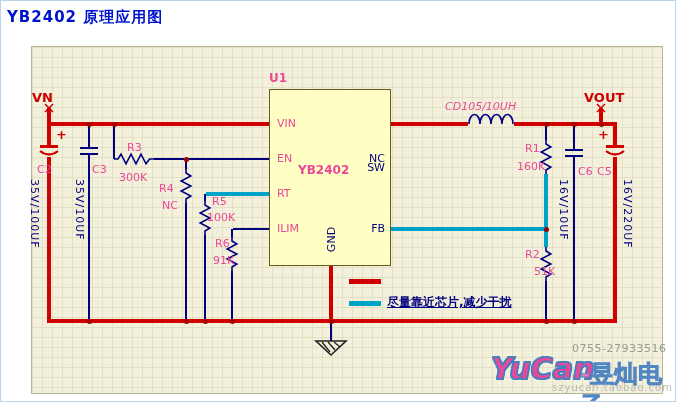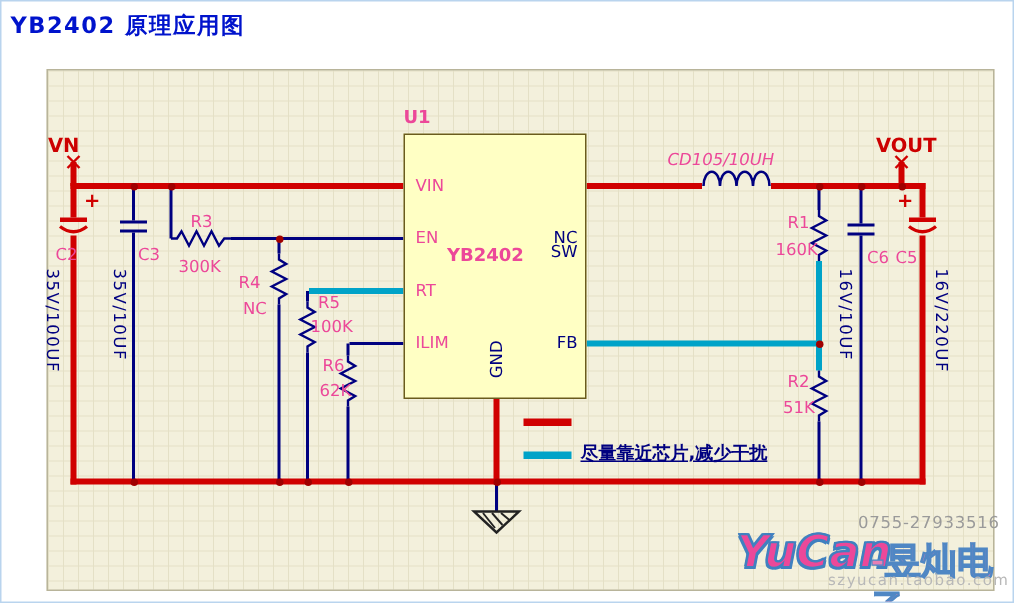--- a/index.html
+++ b/index.html
@@ -120,33 +120,33 @@
   <svg style="left:198px;top:200px;" width="12" height="34">
     <polyline points="6,0 6,4 10.8,7 1.2,12 10.8,17 1.2,22 10.8,27 6,30 6,34" fill="none" stroke="#000080" stroke-width="1.6"></polyline>
   </svg>
   <div class="lab" style="left:211px;top:194px;">R5</div>
   <div class="lab" style="left:206px;top:210px;">100K</div>
 
   <svg style="left:225px;top:236px;" width="12" height="34">
     <polyline points="6,0 6,4 10.8,7 1.2,12 10.8,17 1.2,22 10.8,27 6,30 6,34" fill="none" stroke="#000080" stroke-width="1.6"></polyline>
   </svg>
   <div class="lab" style="left:214px;top:236px;">R6</div>
-  <div class="lab" style="left:212px;top:253px;">62K</div>
+  <div class="lab" style="left:212px;top:253px;">91K</div>
 
   <svg style="left:539px;top:139px;" width="12" height="34">
     <polyline points="6,0 6,4 10.8,7 1.2,12 10.8,17 1.2,22 10.8,27 6,30 6,34" fill="none" stroke="#000080" stroke-width="1.6"></polyline>
   </svg>
   <div class="lab" style="left:524px;top:141px;">R1</div>
   <div class="lab" style="left:516px;top:159px;">160K</div>
 
   <svg style="left:539px;top:246px;" width="12" height="34">
     <polyline points="6,0 6,4 10.8,7 1.2,12 10.8,17 1.2,22 10.8,27 6,30 6,34" fill="none" stroke="#000080" stroke-width="1.6"></polyline>
   </svg>
   <div class="lab" style="left:524px;top:247px;">R2</div>
-  <div class="lab" style="left:521px;top:264px;">51K</div>
+  <div class="lab" style="left:521px;top:264px;padding-left:12px;">51K</div>
 
   <div class="plate r" style="left:39px;top:144px;"></div>
   <svg style="left:38px;top:148px;" width="20" height="9">
     <path d="M1,2 Q10,9 19,2" fill="none" stroke="#d00000" stroke-width="2.2"></path>
   </svg>
   <div class="plus" style="left:55px;top:127px;">+</div>
   <div class="lab" style="left:36px;top:162px;">C2</div>
   <div class="vtext" style="left:27px;top:178px;">35V/100UF</div>
 
   <div class="plate" style="left:79px;top:146px;"></div>

